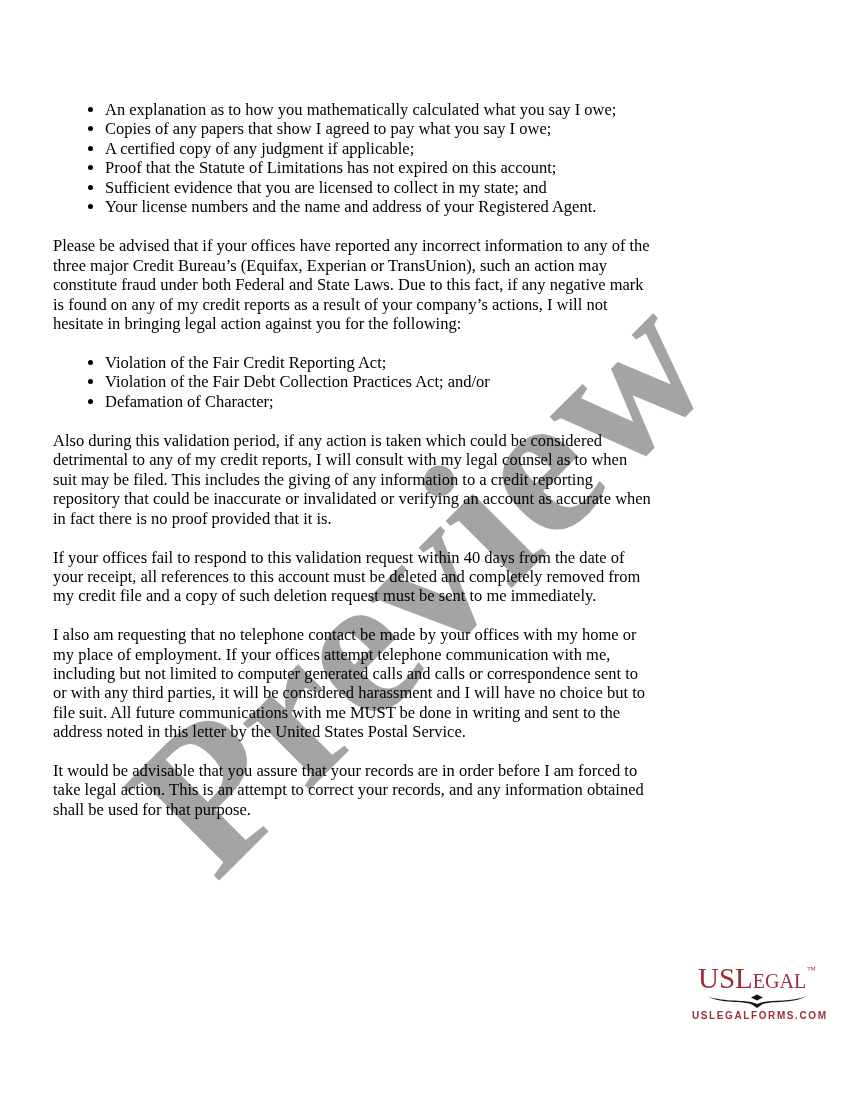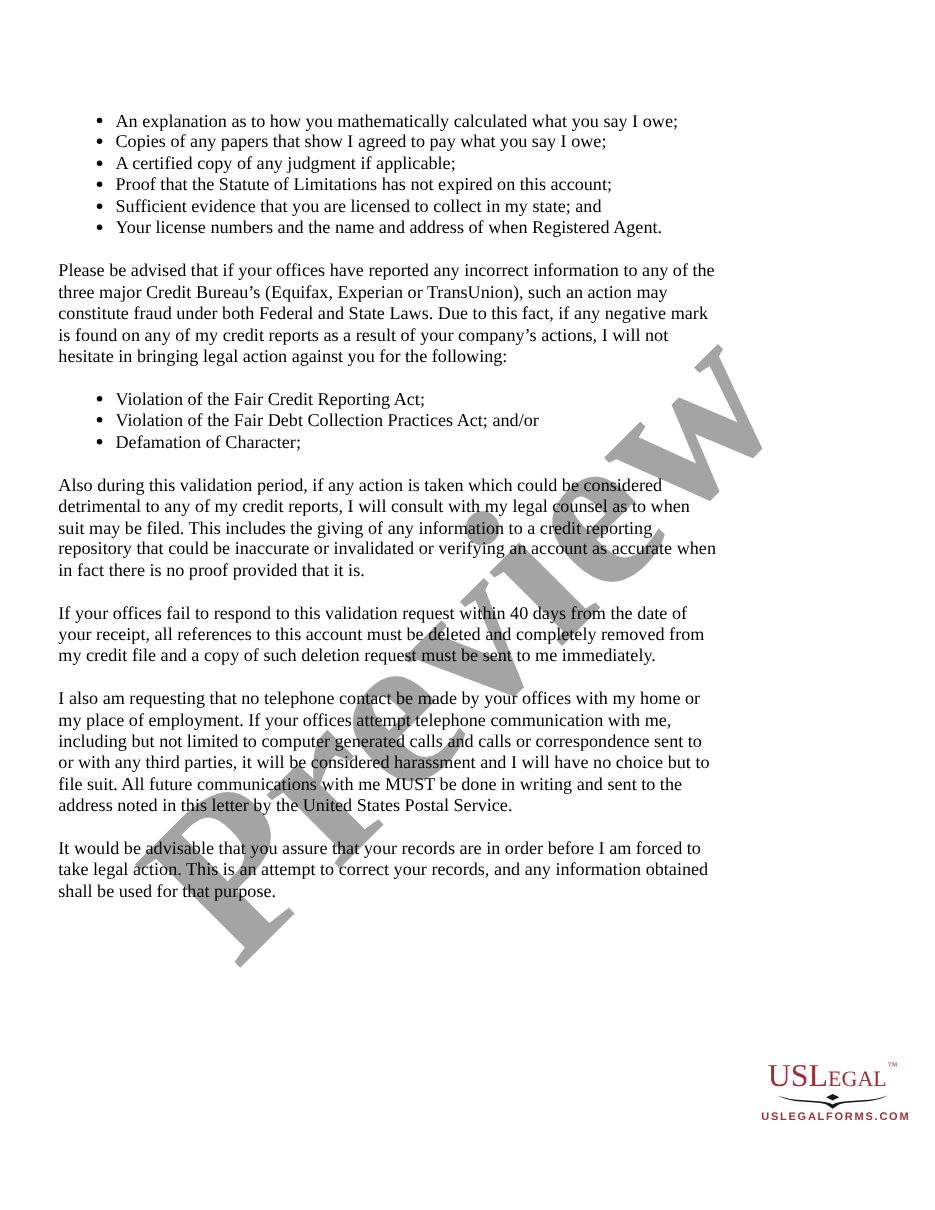--- a/index.html
+++ b/index.html
@@ -91,21 +91,21 @@
   <div class="watermark">Preview</div>
 
   <div class="content">
 
     <ul class="bullets">
       <li>An explanation as to how you mathematically calculated what you say I owe;</li>
       <li>Copies of any papers that show I agreed to pay what you say I owe;</li>
       <li>A certified copy of any judgment if applicable;</li>
       <li>Proof that the Statute of Limitations has not expired on this account;</li>
       <li>Sufficient evidence that you are licensed to collect in my state; and</li>
-      <li>Your license numbers and the name and address of when Registered Agent.</li>
+      <li>Your license numbers and the name and address of your Registered Agent.</li>
     </ul>
 
     <p>Please be advised that if your offices have reported any incorrect information to any of the three major Credit Bureau’s (Equifax, Experian or TransUnion), such an action may constitute fraud under both Federal and State Laws. Due to this fact, if any negative mark is found on any of my credit reports as a result of your company’s actions, I will not hesitate in bringing legal action against you for the following:</p>
 
     <ul class="bullets">
       <li>Violation of the Fair Credit Reporting Act;</li>
       <li>Violation of the Fair Debt Collection Practices Act; and/or</li>
       <li>Defamation of Character;</li>
     </ul>
 

